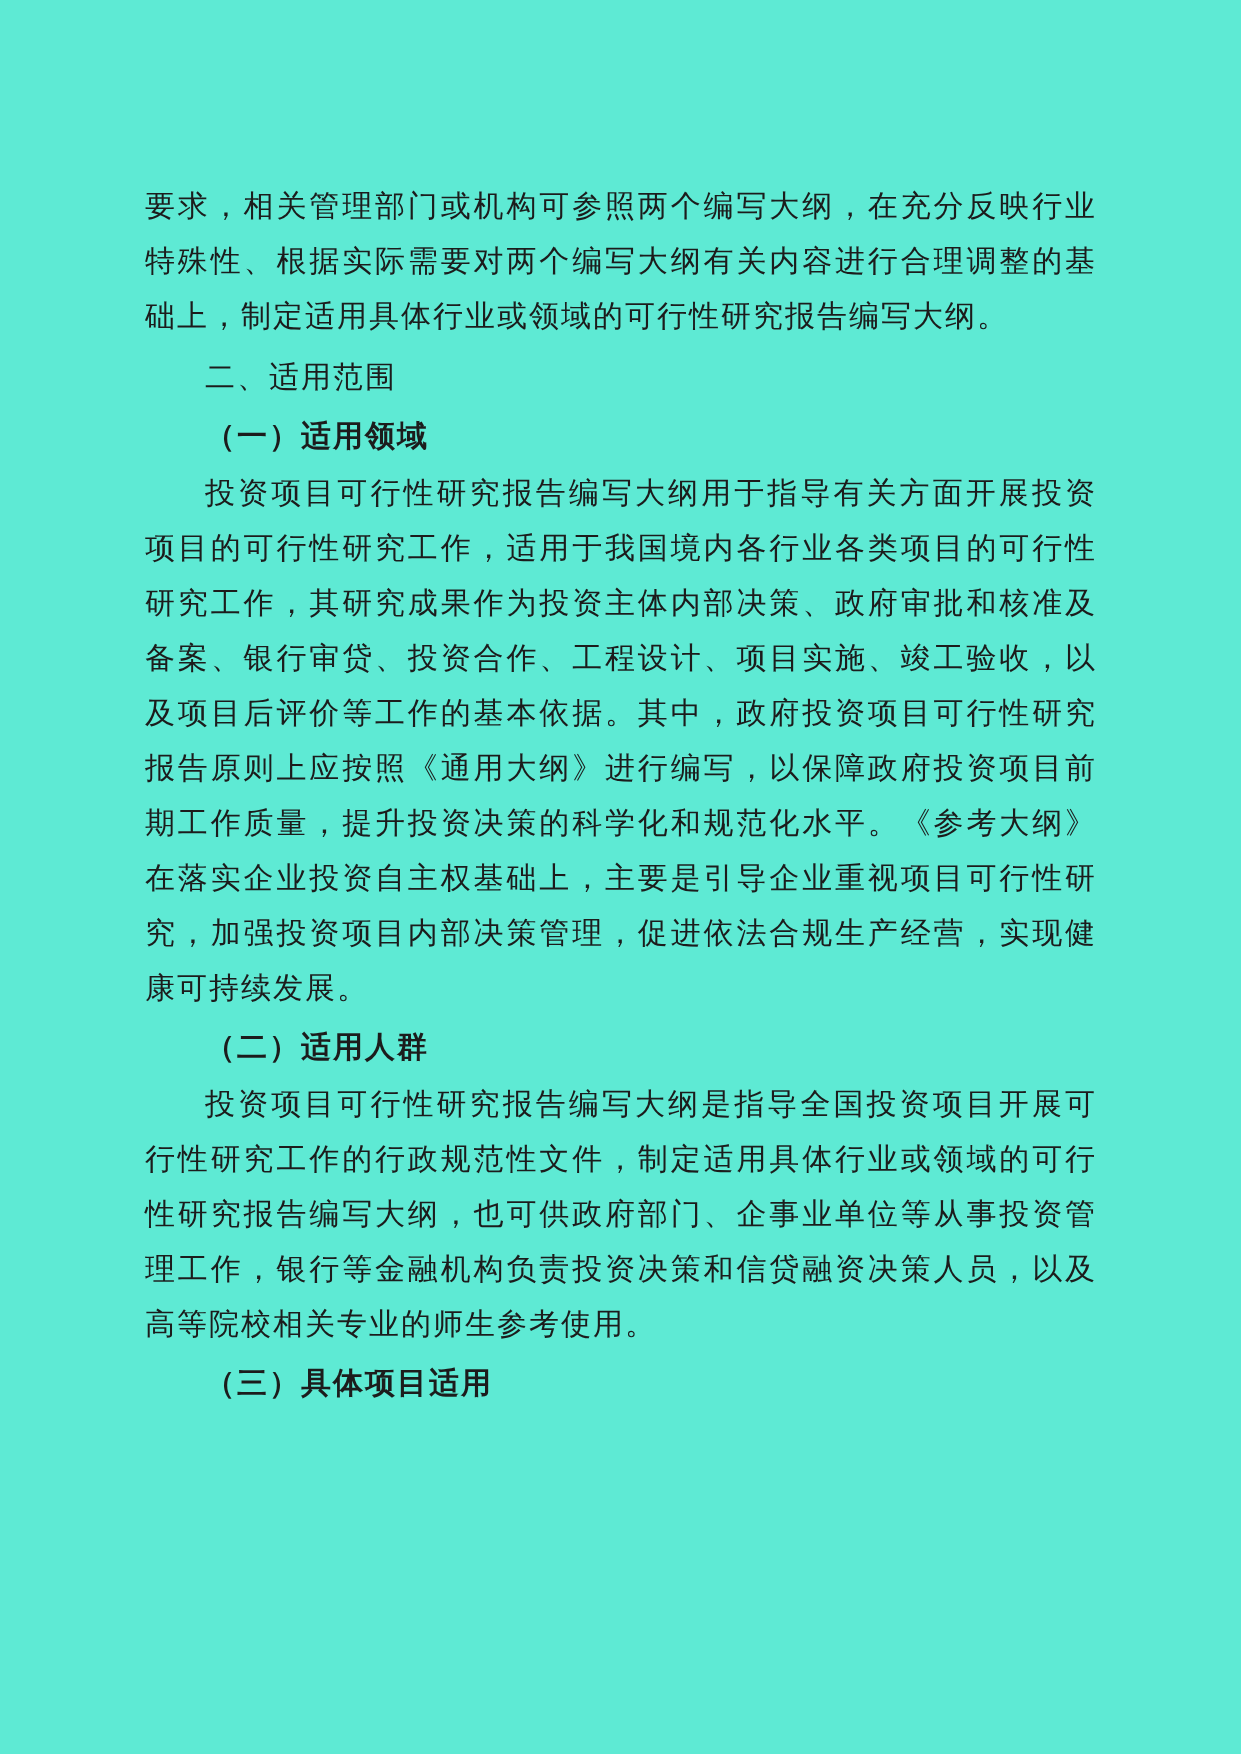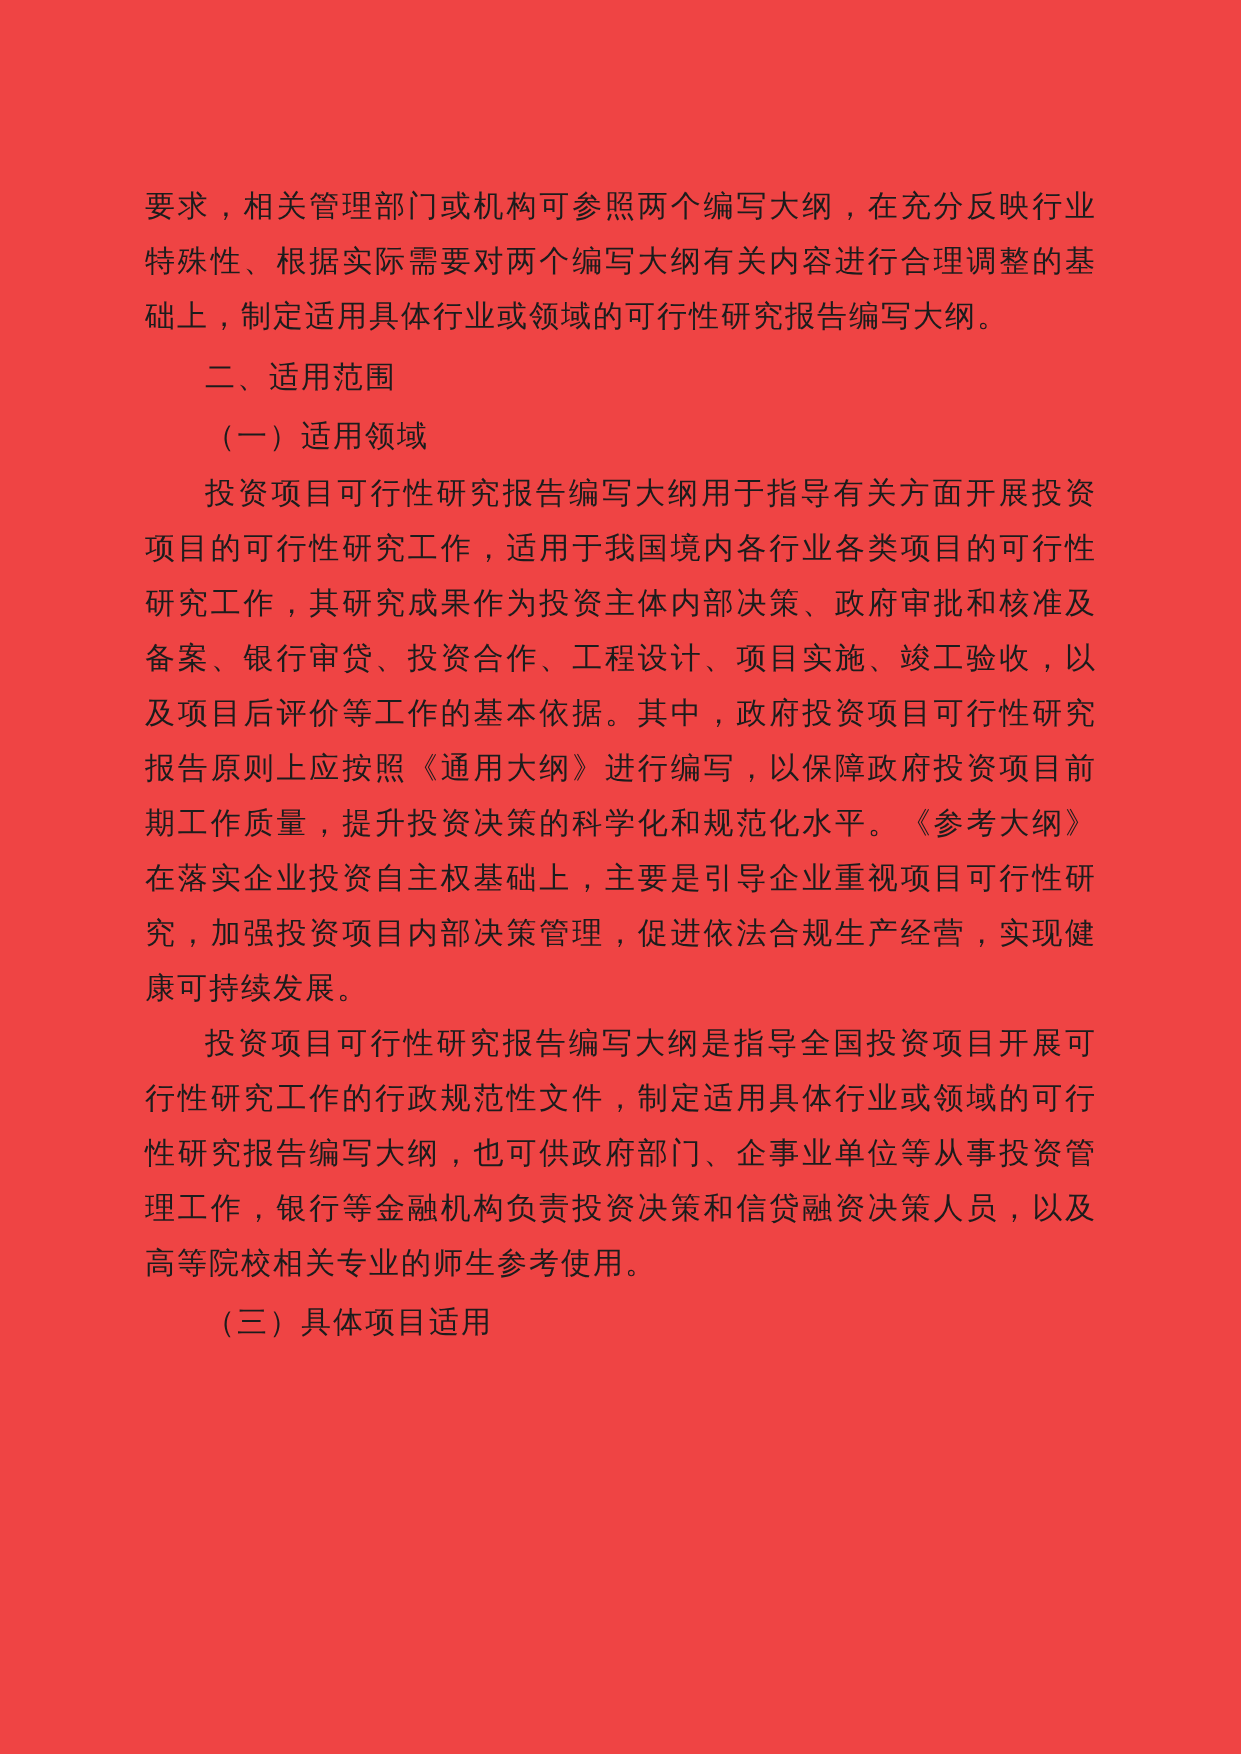--- a/index.html
+++ b/index.html
@@ -4,21 +4,21 @@
 <style>
   html, body {
     margin: 0;
     padding: 0;
     background: #ffffff;
   }
   .page {
     position: relative;
     width: 1241px;
     height: 1754px;
-    background: #ef4444;
+    background: #5eead4;
     overflow: hidden;
     font-family: "Liberation Serif", "DejaVu Serif", serif;
     color: #1c1c1c;
   }
   .content {
     position: absolute;
     left: 145px;
     top: 178px;
     width: 952px;
     font-size: 30px;
@@ -39,30 +39,31 @@
   }
   p.heading {
     font-family: "Liberation Sans", "DejaVu Sans", sans-serif;
     font-weight: normal;
     text-indent: 2em;
     margin-top: 6px;
     margin-bottom: 2px;
   }
   p.subheading {
     text-indent: 2em;
-    font-weight: 400;
+    font-weight: 700;
     margin-top: 4px;
     margin-bottom: 2px;
   }
 </style>
 </head>
 <body>
 
 <div class="page">
   <div class="content">
     <p class="body no-indent">要求，相关管理部门或机构可参照两个编写大纲，在充分反映行业特殊性、根据实际需要对两个编写大纲有关内容进行合理调整的基础上，制定适用具体行业或领域的可行性研究报告编写大纲。</p>
     <p class="heading">二、适用范围</p>
     <p class="subheading">（一）适用领域</p>
     <p class="body">投资项目可行性研究报告编写大纲用于指导有关方面开展投资项目的可行性研究工作，适用于我国境内各行业各类项目的可行性研究工作，其研究成果作为投资主体内部决策、政府审批和核准及备案、银行审贷、投资合作、工程设计、项目实施、竣工验收，以及项目后评价等工作的基本依据。其中，政府投资项目可行性研究报告原则上应按照《通用大纲》进行编写，以保障政府投资项目前期工作质量，提升投资决策的科学化和规范化水平。《参考大纲》在落实企业投资自主权基础上，主要是引导企业重视项目可行性研究，加强投资项目内部决策管理，促进依法合规生产经营，实现健康可持续发展。</p>
+    <p class="subheading">（二）适用人群</p>
     <p class="body">投资项目可行性研究报告编写大纲是指导全国投资项目开展可行性研究工作的行政规范性文件，制定适用具体行业或领域的可行性研究报告编写大纲，也可供政府部门、企事业单位等从事投资管理工作，银行等金融机构负责投资决策和信贷融资决策人员，以及高等院校相关专业的师生参考使用。</p>
     <p class="subheading">（三）具体项目适用</p>
   </div>
 </div>
 
 </body></html>

